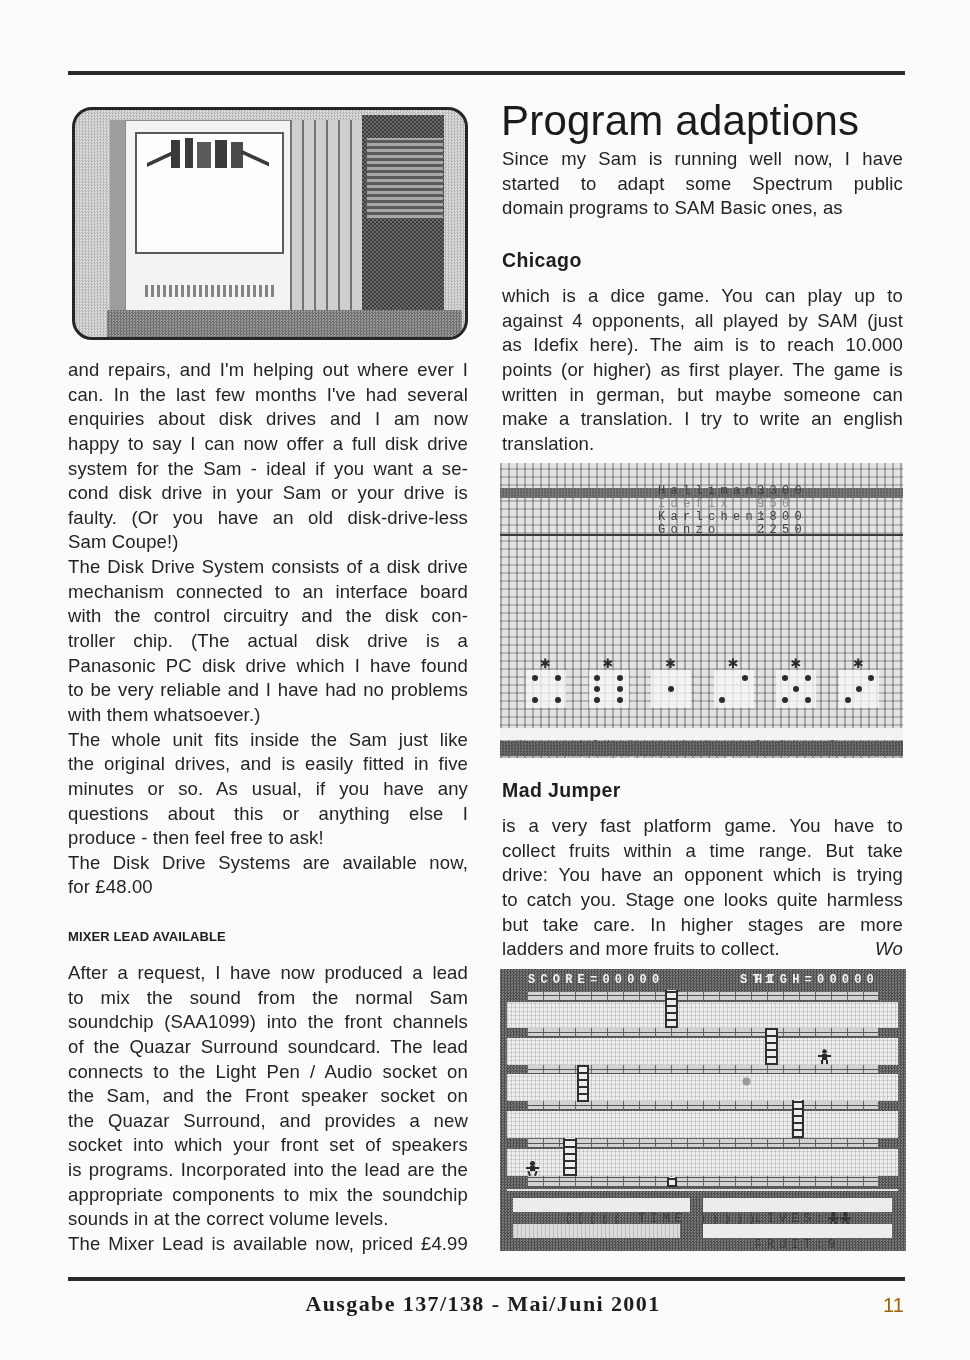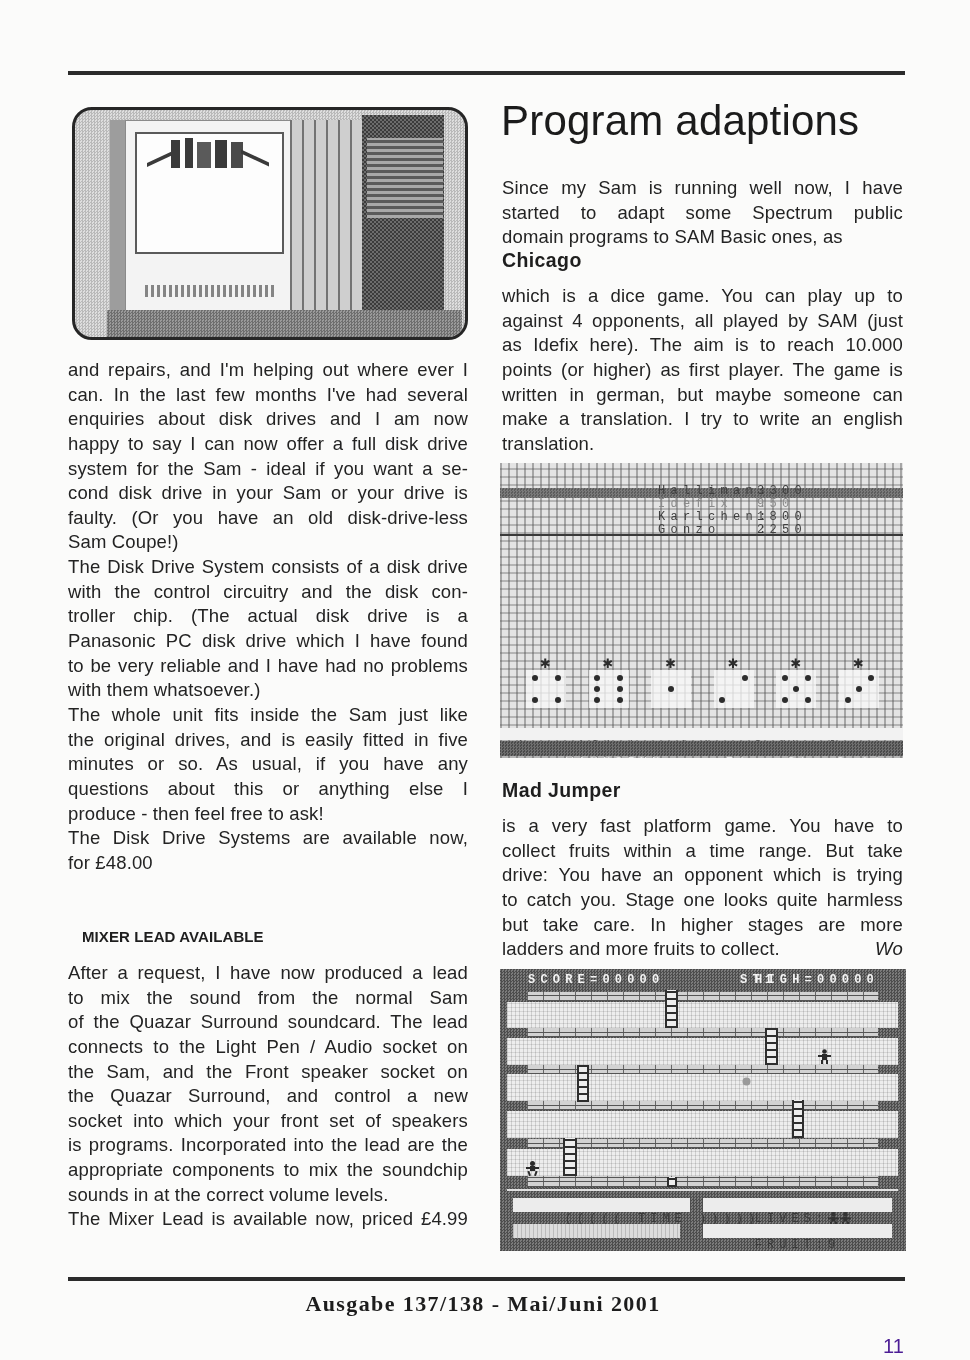--- a/index.html
+++ b/index.html
@@ -15,21 +15,21 @@
   .block { position:absolute; }
   .ln {
     font-size:18.5px; letter-spacing:0.15px; line-height:24.65px; height:24.65px;
     text-align:justify; text-align-last:justify; white-space:normal; overflow:hidden;
   }
   .ln.last { text-align-last:left; }
   .left-col { left:68px; width:400px; }
   .right-col { left:502px; width:401px; }
 
   .subhead { position:absolute; font-weight:bold; color:#1e1e1e; }
-  .mixer-head { left:82px; top:925px; font-size:15px; line-height:24px; letter-spacing:0.1px; }
+  .mixer-head { left:68px; top:925px; font-size:13px; line-height:24px; letter-spacing:0.1px; }
   .right-head { left:502px; font-size:19.5px; line-height:24px; letter-spacing:0.4px; }
   .title { position:absolute; left:501px; top:95px; font-size:42px; line-height:52px; color:#1b1b1b; letter-spacing:0.2px; }
 
   .sig-line { display:flex; justify-content:space-between;align-items:flex-end; }
   .sig { font-style:italic; }
 
   
   .photo {
     position:absolute; left:72px; top:107px; width:390px; height:227px;
     border:3px solid #262626; border-radius:20px; overflow:hidden;
@@ -120,21 +120,21 @@
     letter-spacing:5px; color:#3a3a3a; white-space:pre; padding-left:3px; box-sizing:border-box; }
   .hud-box.empty { background-color:#dcdcdc;
     background-image:repeating-linear-gradient(90deg, rgba(0,0,0,.15) 0 1px, transparent 1px 4px); }
   .sprite { position:absolute; }
   .lives-icons { display:inline-block; vertical-align:top; letter-spacing:0; }
 
   
   .footer-issue { position:absolute; left:0; top:1291px; width:966px; text-align:center;
     font-family:"Liberation Serif", serif; font-weight:bold; font-size:22px; line-height:26px;
     letter-spacing:1.4px; color:#1d1d1d; }
-  .footer-page { position:absolute; left:883px; top:1293px; font-size:20px; line-height:24px; color:#4c1d95;margin-top:41px; }
+  .footer-page { position:absolute; left:883px; top:1293px; font-size:20px; line-height:24px; color:#a16207; }
 </style>
 </head>
 <body>
 
 <div class="rule top"></div>
 <div class="rule bottom"></div>
 
 <div class="photo">
   <div class="ph-shadow"></div>
   <div class="ph-case"></div>
@@ -159,20 +159,21 @@
   <div class="ln">and repairs, and I'm helping out where ever I</div>
   <div class="ln">can. In the last few months I've had several</div>
   <div class="ln">enquiries about disk drives and I am now</div>
   <div class="ln">happy to say I can now offer a full disk drive</div>
   <div class="ln">system for the Sam - ideal if you want a se-</div>
   <div class="ln">cond disk drive in your Sam or your drive is</div>
   <div class="ln">faulty. (Or you have an old disk-drive-less</div>
   <div class="ln last">Sam Coupe!)</div>
 
   <div class="ln">The Disk Drive System consists of a disk drive</div>
+  <div class="ln">mechanism connected to an interface board</div>
   <div class="ln">with the control circuitry and the disk con-</div>
   <div class="ln">troller chip. (The actual disk drive is a</div>
   <div class="ln">Panasonic PC disk drive which I have found</div>
   <div class="ln">to be very reliable and I have had no problems</div>
   <div class="ln last">with them whatsoever.)</div>
 
   <div class="ln">The whole unit fits inside the Sam just like</div>
   <div class="ln">the original drives, and is easily fitted in five</div>
   <div class="ln">minutes or so. As usual, if you have any</div>
   <div class="ln">questions about this or anything else I</div>
@@ -180,34 +181,35 @@
 
   <div class="ln">The Disk Drive Systems are available now,</div>
   <div class="ln last">for £48.00</div>
 </div>
 
 <div class="subhead mixer-head">MIXER LEAD AVAILABLE</div>
 
 <div class="block left-col" style="top:961px;">
   <div class="ln">After a request, I have now produced a lead</div>
   <div class="ln">to mix the sound from the normal Sam</div>
+  <div class="ln">soundchip (SAA1099) into the front channels</div>
   <div class="ln">of the Quazar Surround soundcard. The lead</div>
   <div class="ln">connects to the Light Pen / Audio socket on</div>
   <div class="ln">the Sam, and the Front speaker socket on</div>
-  <div class="ln">the Quazar Surround, and control a new</div>
+  <div class="ln">the Quazar Surround, and provides a new</div>
   <div class="ln">socket into which your front set of speakers</div>
   <div class="ln">is programs. Incorporated into the lead are the</div>
   <div class="ln">appropriate components to mix the soundchip</div>
   <div class="ln last">sounds in at the correct volume levels.</div>
   <div class="ln">The Mixer Lead is available now, priced £4.99</div>
 </div>
 
 <div class="title">Program adaptions</div>
 
-<div class="block right-col" style="top:176px;">
+<div class="block right-col" style="top:147px;">
   <div class="ln">Since my Sam is running well now, I have</div>
   <div class="ln">started to adapt some Spectrum public</div>
   <div class="ln last">domain programs to SAM Basic ones, as</div>
 </div>
 
 <div class="subhead right-head" style="top:248px;">Chicago</div>
 
 <div class="block right-col" style="top:284px;">
   <div class="ln">which is a dice game. You can play up to</div>
   <div class="ln">against 4 opponents, all played by SAM (just</div>

